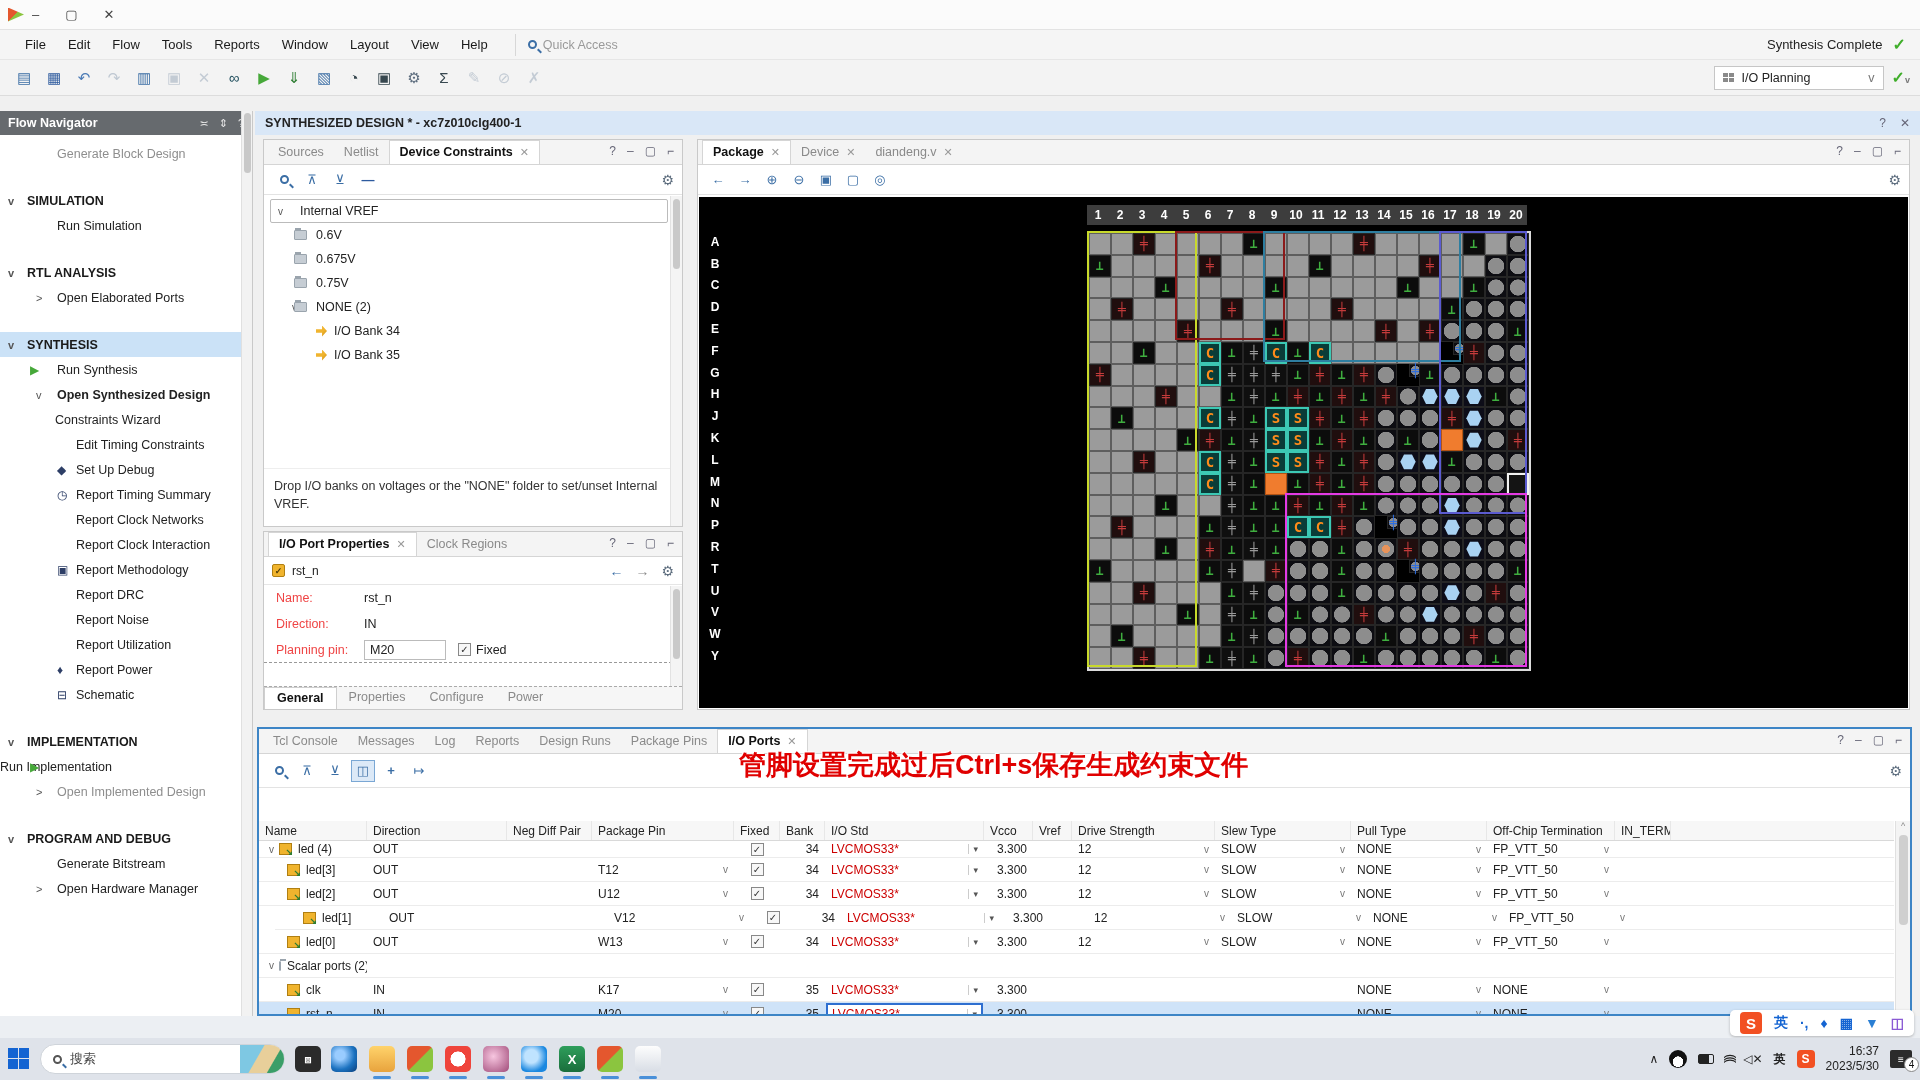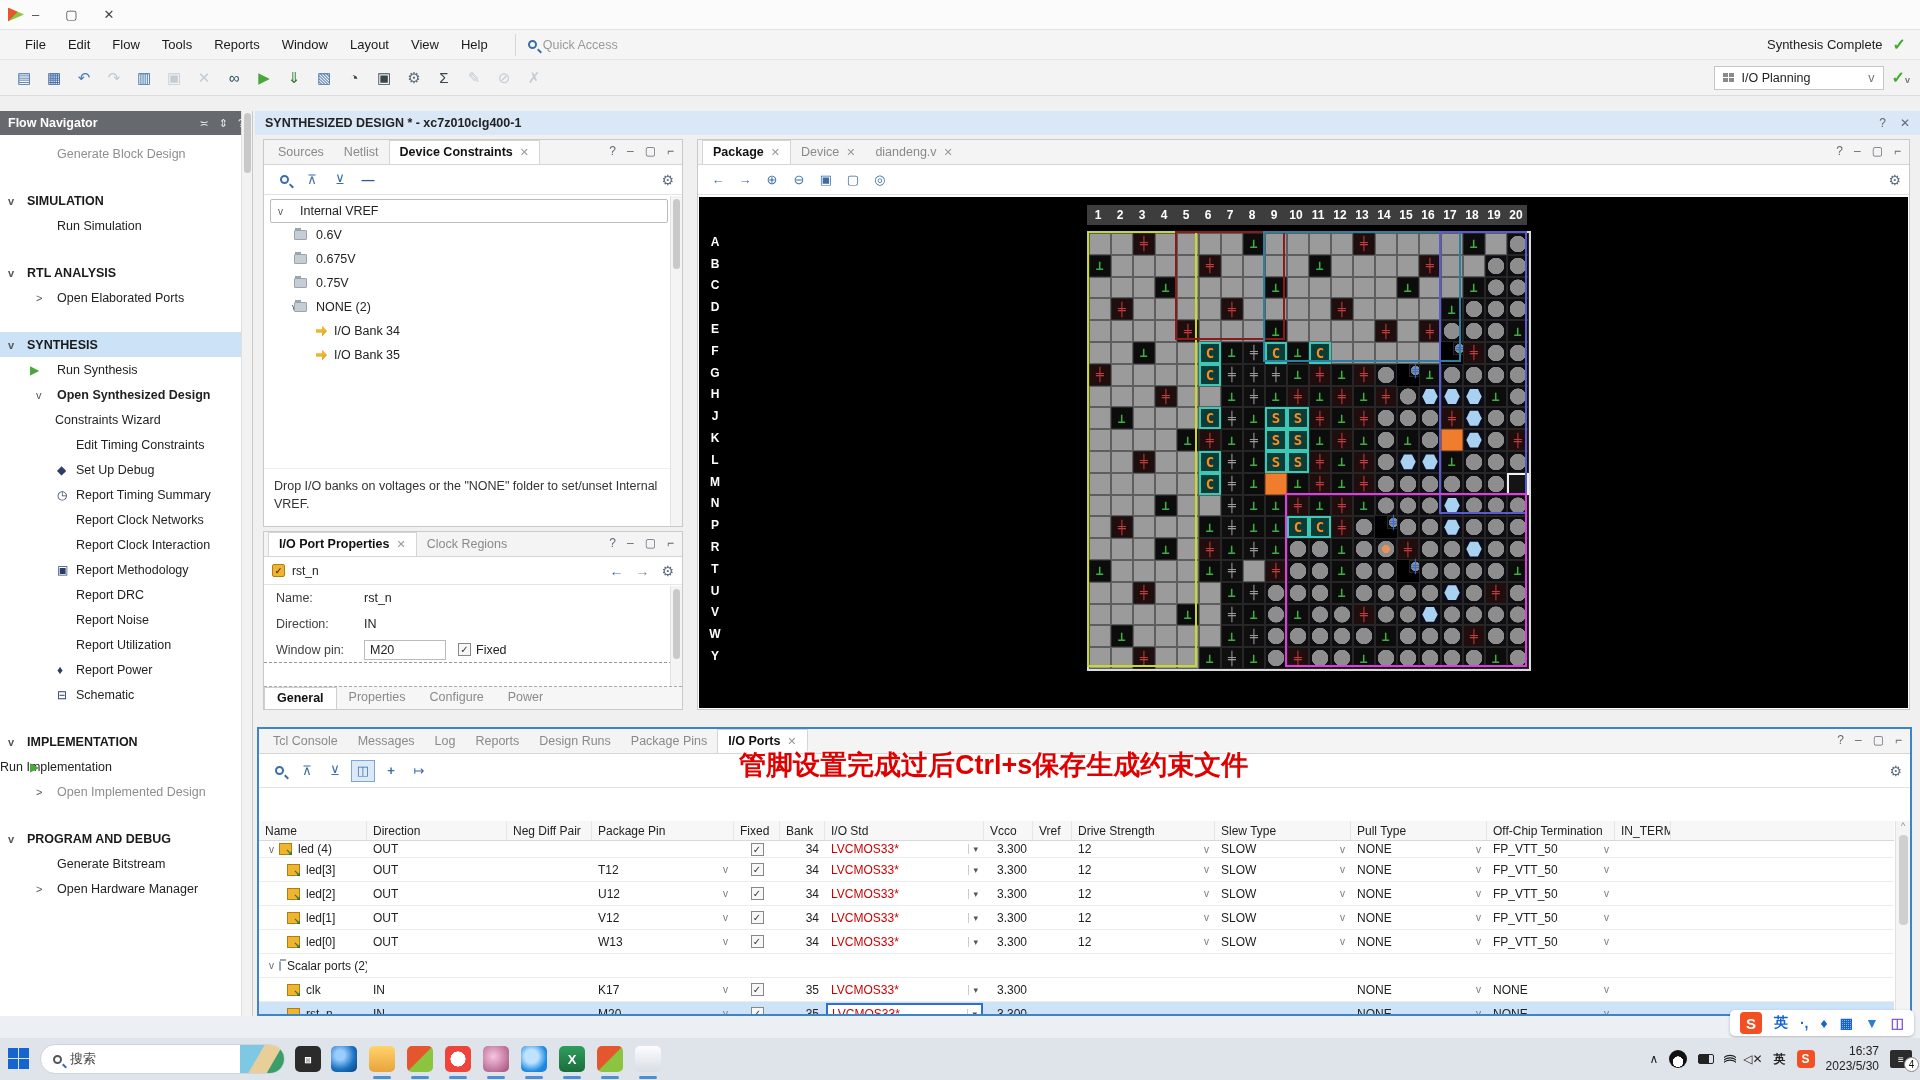--- a/index.html
+++ b/index.html
@@ -73,21 +73,21 @@
   .ibank { width:11px; height:11px; background:linear-gradient(135deg,#f0b42e 55%,#c9880f); clip-path:polygon(0 35%,55% 35%,55% 0,100% 50%,55% 100%,55% 65%,0 65%); }
   .tree-hint { position:absolute; left:0; right:0; bottom:0; padding:8px 10px 12px; font-size:12.5px; color:#333; border-top:1px solid #eee; line-height:1.5; }
   .vscroll { position:absolute; right:0; top:0; width:12px; height:100%; background:#f4f4f4; border-left:1px solid #e2e2e2; }
   .vscroll::before { content:""; position:absolute; top:3px; left:2px; width:7px; height:70px; background:#c9c9c9; border-radius:4px; }
 
   
   .props-tb { height:28px; display:flex; align-items:center; gap:7px; padding-left:8px; border-bottom:1px solid #e6e6e6; }
   .pinic { width:13px; height:13px; background:#f0b42e; border:1px solid #b07f12; border-radius:2px; display:flex; align-items:center; justify-content:center; color:#4c3a06; font-size:9px; font-weight:bold; }
   .props-tb .nav { margin-left:auto; display:flex; gap:12px; padding-right:8px; color:#3b6ea5; font-size:14px; }
   .prop-row { height:26px; display:flex; align-items:center; padding-left:12px; font-size:12.5px; }
-  .prop-label { width:88px; color:#404040; }
+  .prop-label { width:88px; color:#ef4444; }
   .prop-input { width:82px; height:20px; border:1px solid #bbb; padding:0 5px; display:flex; align-items:center; }
   .cb { width:13px; height:13px; border:1px solid #888; background:#f7f7f7; display:inline-flex; align-items:center; justify-content:center; font-size:10px; color:#333; margin:0 5px 0 12px; }
   .props-bottom { position:absolute; left:0; right:0; bottom:0; height:23px; border-top:1px dashed #aaa; display:flex; background:#f6f6f6; }
   .pb-tab { padding:3px 12px; color:#8a8a8a; font-size:12.5px; }
   .pb-tab.active { background:#fff; border:1px solid #cfcfcf; border-bottom:none; color:#111; font-weight:bold; }
 
   
   .pkg-toolbar { height:30px; display:flex; align-items:center; gap:3px; padding-left:8px; border-bottom:1px solid #e3e3e3; }
   .pkg-toolbar .mt-ic { color:#3b6ea5; }
   .pkg-canvas { position:absolute; left:1px; right:1px; top:57px; bottom:1px; background:#000; overflow:hidden; }
@@ -419,21 +419,21 @@
     <div id="pp-fields">
         <div class="prop-row">
           <span class="prop-label">Name:</span>
           <span>rst_n</span>
         </div>
         <div class="prop-row">
           <span class="prop-label">Direction:</span>
           <span>IN</span>
         </div>
         <div class="prop-row" style="border-bottom: 1px dashed rgb(153, 153, 153);">
-          <span class="prop-label">Window pin:</span>
+          <span class="prop-label">Planning pin:</span>
           <span class="prop-input">M20</span>
           <span class="cb">✓</span>
           <span>Fixed</span>
         </div>
       </div>
     <div class="props-bottom" id="pp-bottom">
         <span class="pb-tab active">General</span>
         <span class="pb-tab">Properties</span>
         <span class="pb-tab">Configure</span>
         <span class="pb-tab">Power</span>
@@ -1093,21 +1093,21 @@
           <span class="io-cell">
             <span>NONE</span>
             <span class="chevc">v</span>
           </span>
           <span class="io-cell">
             <span>FP_VTT_50</span>
             <span class="chevc">v</span>
           </span>
           <span class="io-cell"></span>
         </div>
-        <div class="io-row" style="grid-template-columns: 108px 140px 85px 142px 46px 45px 159px 49px 39px 143px 136px 136px 128px 56px;">
+        <div class="io-row" style="grid-template-columns: 108px 140px 85px 142px 46px 45px 159px 49px 39px 143px 136px 136px 128px 56px; margin-left: 16px;">
           <span class="io-cell" style="padding-left: 28px;">
             <span class="busic"></span>
             <span>led[1]</span>
           </span>
           <span class="io-cell">OUT</span>
           <span class="io-cell"></span>
           <span class="io-cell">
             <span>V12</span>
             <span class="chevc">v</span>
           </span>

